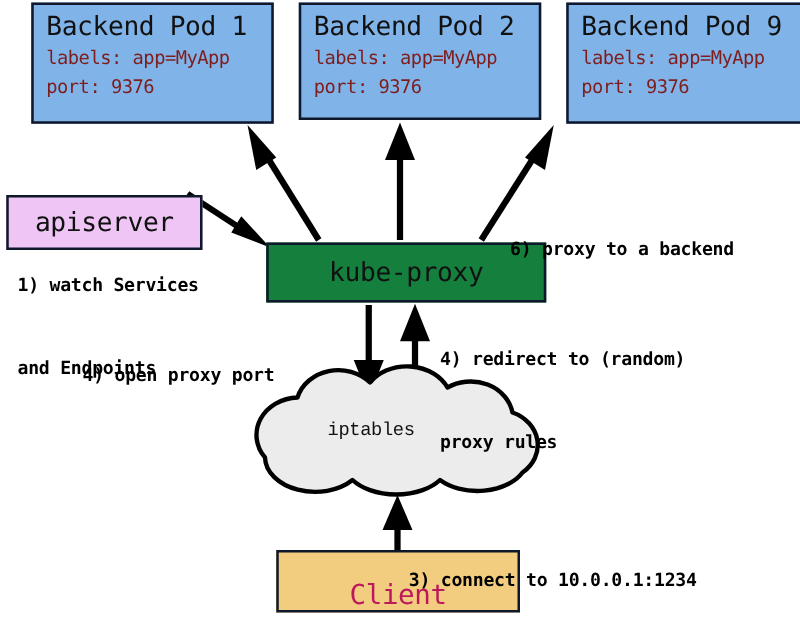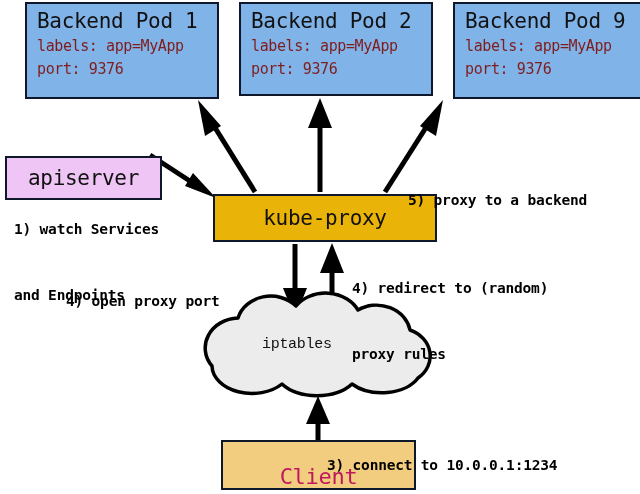--- a/index.html
+++ b/index.html
@@ -53,21 +53,21 @@
   .apiserver {
     background: #efc5f5;
     align-items: center;
   }
   .apiserver-label {
     font-size: 21px;
     color: #111111;
     letter-spacing: -0.3px;
   }
   .kubeproxy {
-    background: #eab308;
+    background: #15803d;
     align-items: center;
   }
   .kubeproxy-label {
     font-size: 21px;
     color: #111111;
     letter-spacing: -0.3px;
   }
   .client {
     background: #f3cd7f;
     align-items: center;
@@ -213,16 +213,16 @@
   <div class="step" style="left:327px; top:410px;">
     <div>3) connect to 10.0.0.1:1234</div>
   </div>
 
   <div class="step" style="left:352px; top:233px;">
     <div>4) redirect to (random)</div>
     <div>proxy rules</div>
   </div>
 
   <div class="step" style="left:408px; top:145px;">
-    <div>5) proxy to a backend</div>
+    <div>6) proxy to a backend</div>
   </div>
 
 </div>
 
 </body></html>

